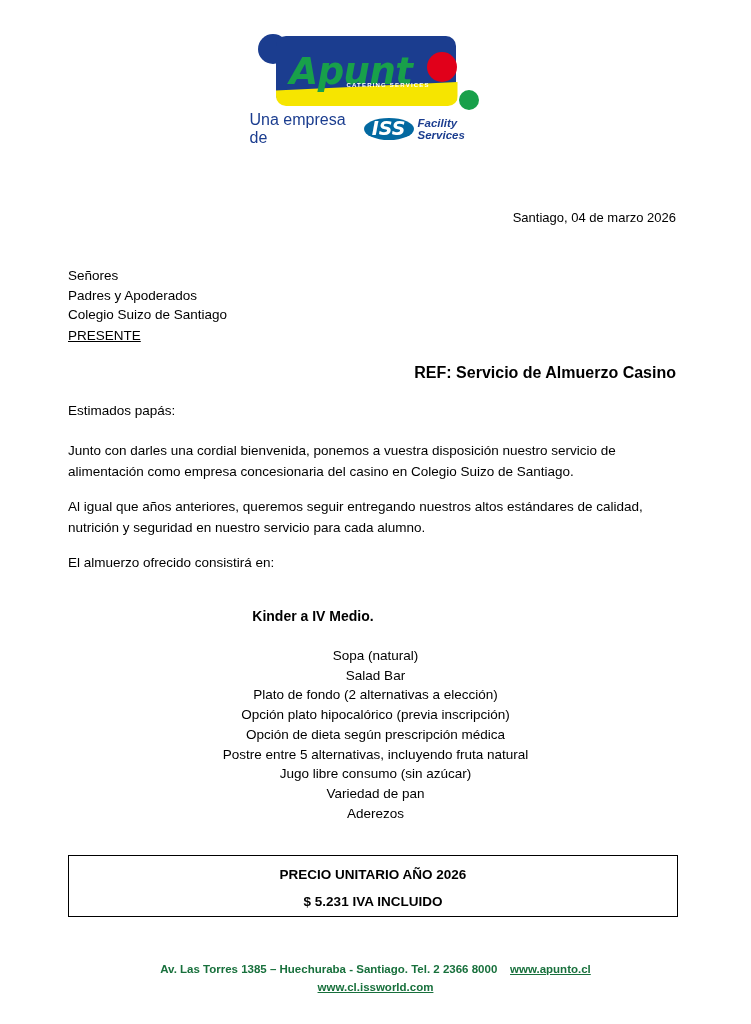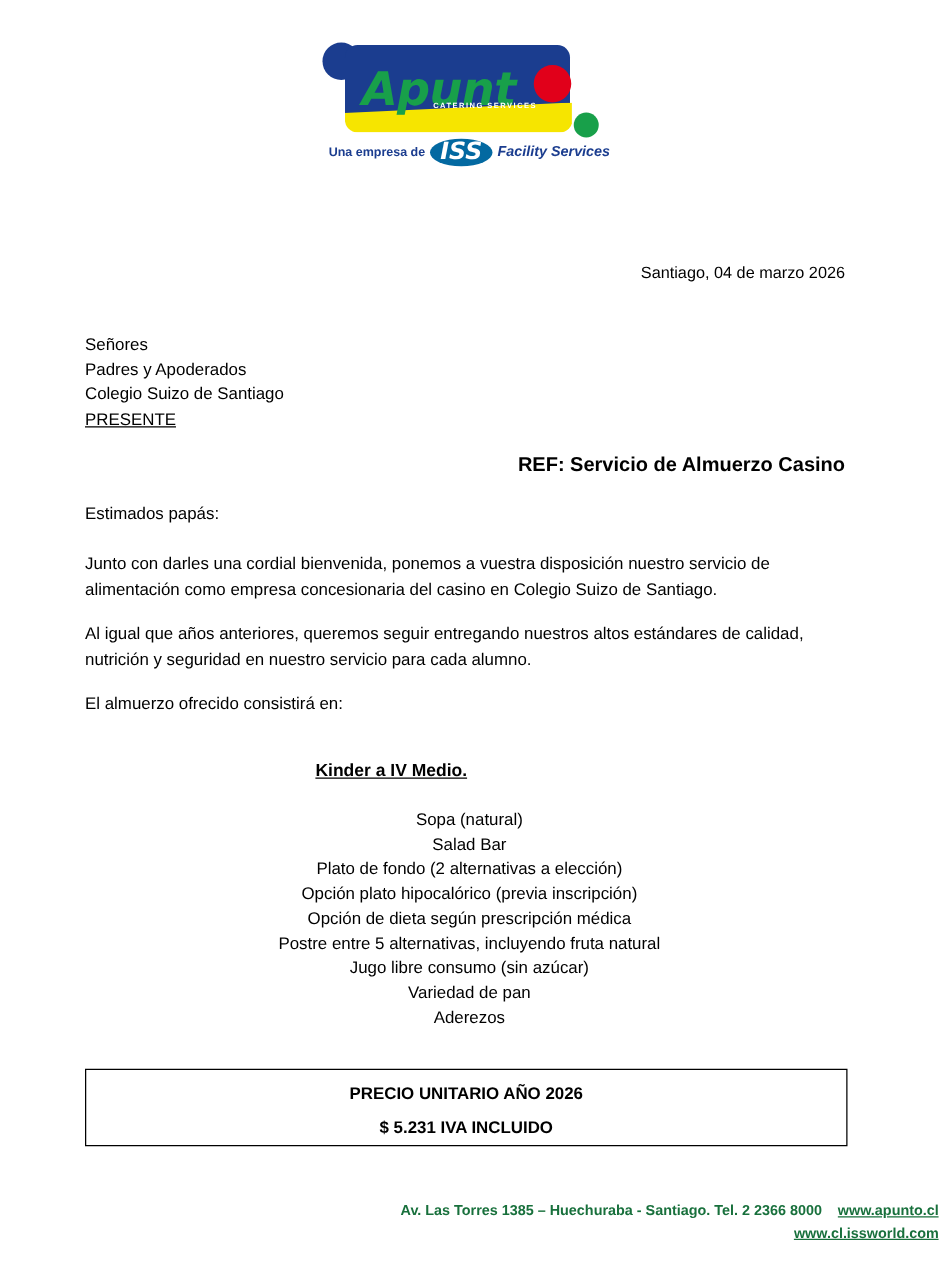--- a/index.html
+++ b/index.html
@@ -107,23 +107,23 @@
     position: absolute;
     left: 0;
     top: 83px;
     width: 252px;
     display: flex;
     align-items: center;
     justify-content: center;
     gap: 4px;
   }
   .logo-empresa {
-    font-size: 10px;
+    font-size: 16px;
     color: #1b3d8f;
-    font-weight: bold;
+    font-weight: normal;
   }
   .logo-iss {
     background: #0369a1;
     color: #ffffff;
     font-family: "DejaVu Sans", sans-serif;
     font-weight: bold;
     font-style: italic;
     font-size: 19px;
     padding: 0 8px 1px 8px;
     border-radius: 50% / 50%;
@@ -175,21 +175,20 @@
   .p-3 { top: 552px; }
 
   .section-title {
     position: absolute;
     top: 608px;
     left: 0;
     width: 626px;
     text-align: center;
     font-size: 14px;
     font-weight: bold;
-    text-decoration: underline;
   }
   .menu-list {
     position: absolute;
     top: 646px;
     left: 0;
     width: 751px;
     text-align: center;
     font-size: 13.5px;
     line-height: 19.7px;
   }
@@ -207,21 +206,21 @@
     font-weight: bold;
   }
   .price-box .line1 { margin-top: 11px; }
   .price-box .line2 { margin-top: 12px; }
 
   .footer {
     position: absolute;
     top: 960px;
     left: 0;
     width: 751px;
-    text-align: right;
+    text-align: center;
     font-size: 11.5px;
     font-weight: bold;
     color: #18703c;
     line-height: 18px;
   }
   .footer a {
     color: #18703c;
     text-decoration: underline;
   }
   .footer .site2 { display: block; }

